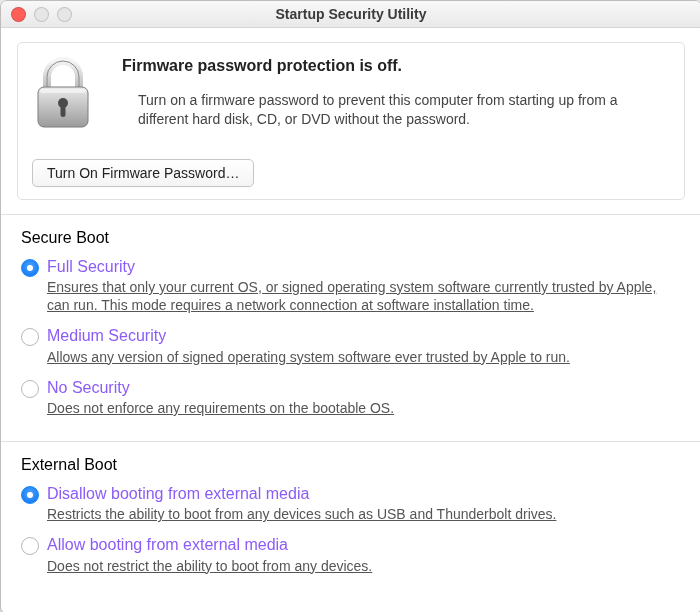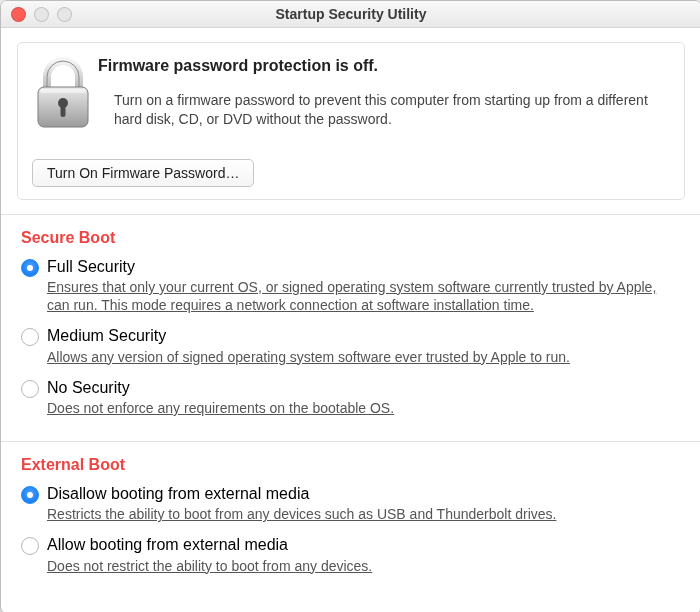--- a/index.html
+++ b/index.html
@@ -6,35 +6,35 @@
   .window{width:700px;height:612px;background:#fff;border:1px solid #bdbdbd;border-radius:7px;box-shadow:0 15px 40px rgba(0,0,0,.25);overflow:hidden;margin:0;}
   .titlebar{height:26px;background:linear-gradient(#f8f8f8,#e9e9e9);border-bottom:1px solid #d5d5d5;position:relative;display:flex;align-items:center;justify-content:center;font-weight:bold;}
   .traffic{position:absolute;left:10px;top:6px;display:flex;gap:8px;}
   .tl{width:13px;height:13px;border-radius:50%;border:1px solid rgba(0,0,0,.15);}
   .tl.close{background:#ff5f57;}
   .tl.min{background:#e6e6e6;}
   .tl.zoom{background:#e6e6e6;}
   .title{font-size:14px;color:#3b3b3b;}
   .body{padding:14px 16px 8px 16px;}
   .panel{border:1px solid #e0e0e0;border-radius:5px;padding:14px 14px 12px 14px;display:flex;flex-direction:column;}
-  .panel-top{display:flex;gap:4px;}
+  .panel-top{display:flex;gap:28px;}
   .lock{flex:0 0 auto;}
   .msg h2{margin:0 0 6px 0;font-size:16px;font-weight:600;color:#222;}
   .msg p{margin:16px;font-size:14px;line-height:1.35;color:#444;}
   .panel-btn-row{display:flex;margin-top:14px;}
   .mac-btn{font-size:14px;color:#222;background:linear-gradient(#ffffff,#f4f4f4);border:1px solid #c6c6c6;border-radius:5px;padding:5px 14px;box-shadow:0 1px 0 rgba(0,0,0,.02);cursor:default;}
   hr.sep{border:none;border-top:1px solid #e2e2e2;margin:14px -16px;}
   .section{padding:0 4px 2px 4px;}
-  .section h3{margin:0 0 6px 0;font-size:16px;font-weight:700;color:#ef4444;}
+  .section h3{margin:0 0 6px 0;font-size:16px;font-weight:400;color:#000000;}
   .opt{display:flex;align-items:flex-start;gap:8px;padding:4px 0 8px 0;}
   .radio{appearance:none;-webkit-appearance:none;width:18px;height:18px;border:1px solid #b8b8b8;border-radius:50%;margin:2px 0 0 0;flex:0 0 auto;background:#fff;position:relative;cursor:default;}
   .radio:checked{border-color:#1586ff;background:radial-gradient(circle at 50% 40%,#49a6ff 0%,#1e7ef5 70%);} 
   .radio:checked::after{content:"";position:absolute;left:5px;top:5px;width:6px;height:6px;border-radius:50%;background:#fff;}
   .opt .txt{flex:1;}
-  .opt .lbl{font-size:16px;color:#000000;line-height:1.2;}
+  .opt .lbl{font-size:16px;color:#8b5cf6;line-height:1.2;}
   .opt .desc{font-size:14px;color:#555;margin-top:2px;line-height:1.3;text-decoration:underline;}
 </style>
 </head>
 <body>
 
 <div class="window">
   <div class="titlebar">
     <div class="traffic">
       <div class="tl close"></div>
       <div class="tl min"></div>

